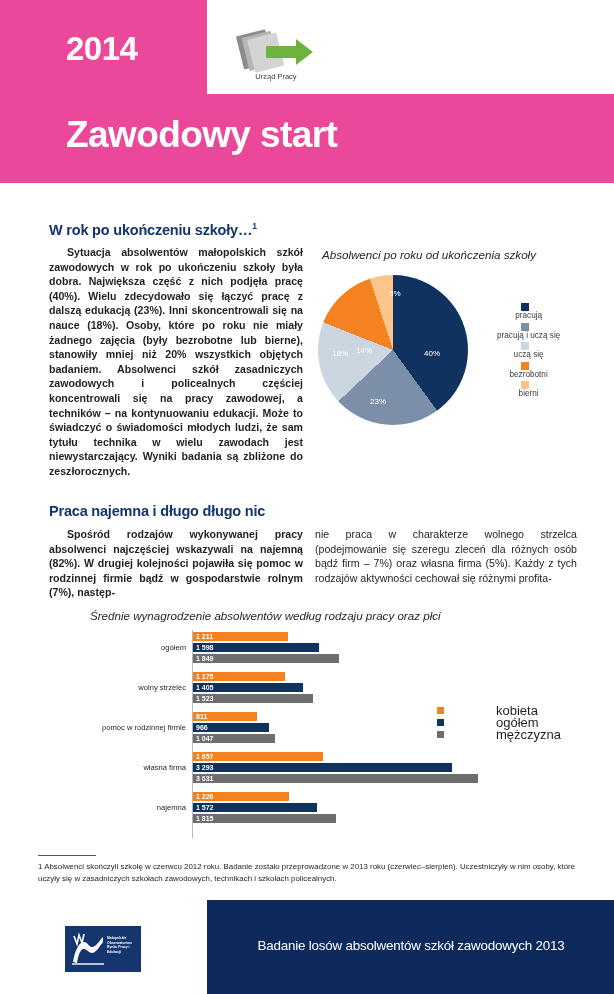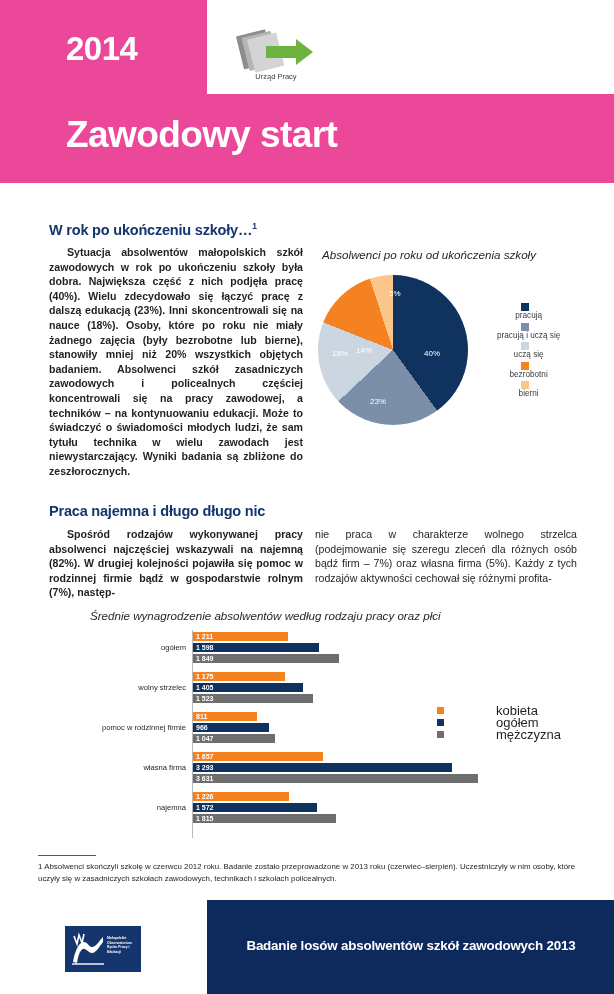--- a/index.html
+++ b/index.html
@@ -62,21 +62,21 @@
   .bl-row{display:flex;align-items:center;height:12px;}
   .bl-sw{width:7px;height:7px;margin-right:6px;flex:none;}
   .bl-tx{font-size:13px;color:#231f20;padding-left:46px;}
 
   
   .fn-rule{position:absolute;left:38px;top:855px;width:58px;height:1px;background:#555;}
   .footnote{position:absolute;left:38px;top:861px;width:540px;font-size:7.9px;line-height:11.5px;color:#231f20;}
 
   
   .footer-bar{position:absolute;left:207px;top:900px;width:407px;height:94px;background:#0e2a5c;}
-  .footer-text{position:absolute;left:222px;top:938px;width:378px;text-align:center;font-size:13.4px;font-weight:bold;color:#ffffff;letter-spacing:-0.2px;}
+  .footer-text{position:absolute;left:222px;top:938px;width:378px;text-align:center;font-size:13.4px;font-weight:normal;color:#ffffff;letter-spacing:-0.2px;}
   .mo-logo{position:absolute;left:65px;top:926px;width:76px;height:46px;background:#14356e;}
   .mo-tx{position:absolute;left:42px;top:10px;width:32px;font-size:3.4px;line-height:4.6px;color:#ffffff;font-weight:bold;}
 </style>
 </head>
 <body>
 
 <div class="header">
   <div class="hdr-white"></div>
 
   <div class="year">2014</div>

